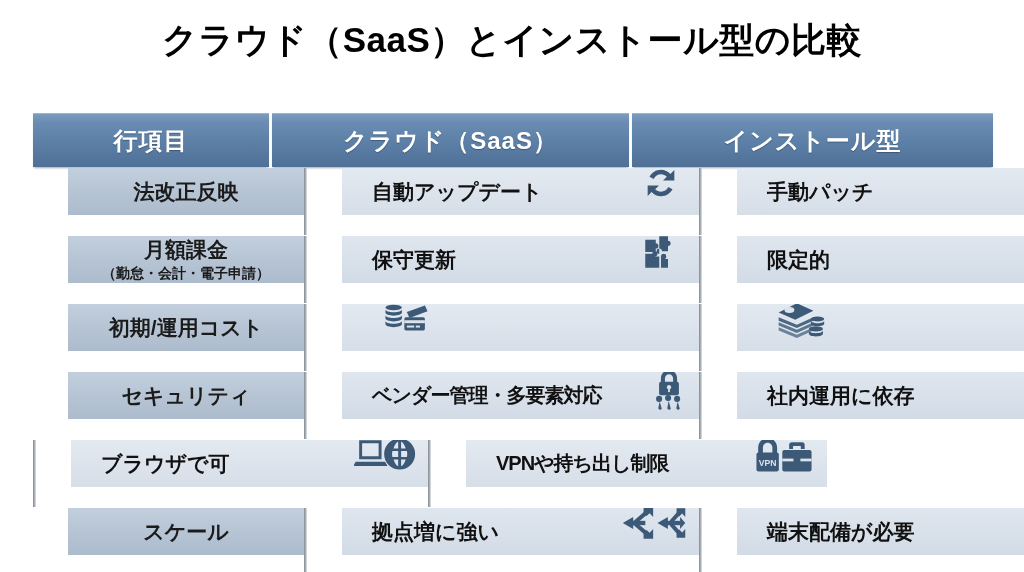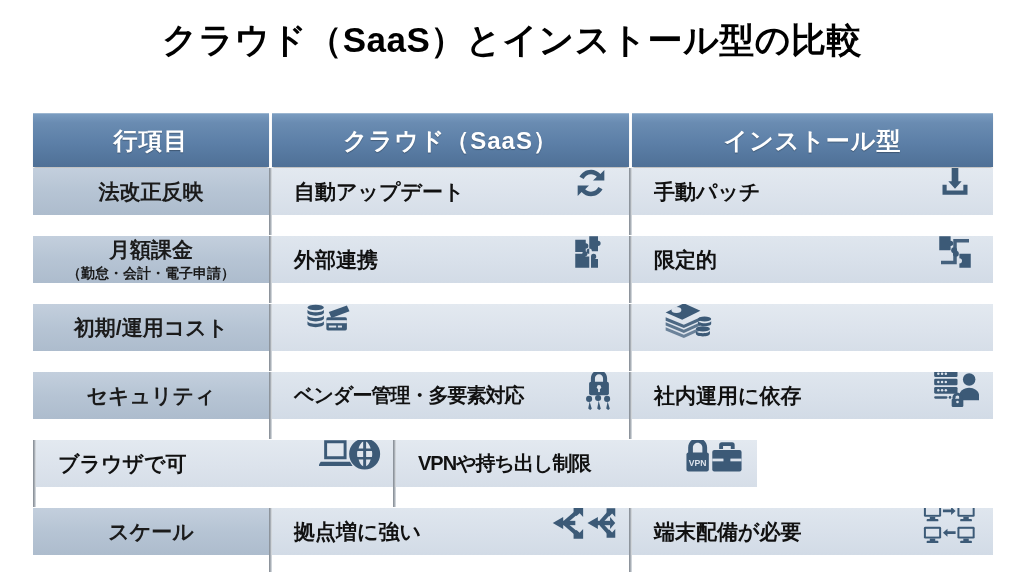--- a/index.html
+++ b/index.html
@@ -79,21 +79,21 @@
     white-space: nowrap;
     border-top: 1px solid #9cb6d0;
     box-shadow: 0 2px 2px -1px rgba(0,0,0,0.35);
   }
 
   .hcell span { text-shadow: 0 1px 1px rgba(0,0,0,0.28); }
 
   
   .brow { height: 67px; margin-top: 1px; }
 
-  .bcell { height: 47px; }
+  .bcell { height: 47px; margin-left: 35px; }
 
   
   .c1.bcell {
     background: linear-gradient(to bottom, #c3cfdd 0%, #b6c4d4 50%, #adbccd 100%);
     flex-direction: column;
     justify-content: center;
     text-align: center;
   }
   .c1 .lbl {
     font-size: 21px;
@@ -107,21 +107,21 @@
     font-weight: bold;
     color: #1b1b1b;
     white-space: nowrap;
     line-height: 19px;
     margin-top: 1px;
   }
 
   
   .vcell {
     background: linear-gradient(to bottom, #e3e9f0 0%, #dce3ec 55%, #d6dee8 100%);
-    padding-left: 22px;
+    padding-left: 30px;
     padding-right: 10px;
     justify-content: space-between;
   }
   .vcell.alt {
     background: linear-gradient(to bottom, #dfe6ee 0%, #d8e0ea 55%, #d2dbe6 100%);
   }
   .vtext {
     font-size: 21px;
     font-weight: bold;
     color: #111111;
@@ -193,21 +193,21 @@
       </div>
     </div>
 
     <div class="row brow">
       <div class="cell c1 bcell">
         <div class="lbl">月額課金</div>
         <div class="sub">（勤怠・会計・電子申請）</div>
       </div>
       <div class="vdiv"></div>
       <div class="cell c2 bcell vcell alt">
-        <div class="vtext">外部連携</div>
+        <div class="vtext">保守更新</div>
         <div class="iconwrap">
           <svg width="42" height="42" viewBox="0 0 48 48" aria-hidden="true">
             <path class="ic" d="M6 10h12v4a3 3 0 1 1 0 6v4H6V10z"></path>
             <path class="ic" d="M22 6h10v5a3 3 0 1 1 0 6v6h-7a3 3 0 1 0-3 3V6z"></path>
             <path class="ic" d="M6 26h8a3 3 0 1 1 3 3h5v13H6V26z"></path>
             <path class="ic" d="M24 29a3 3 0 1 1 3 3h5v10H24V29z"></path>
           </svg>
         </div>
       </div>
       <div class="vdiv"></div>

